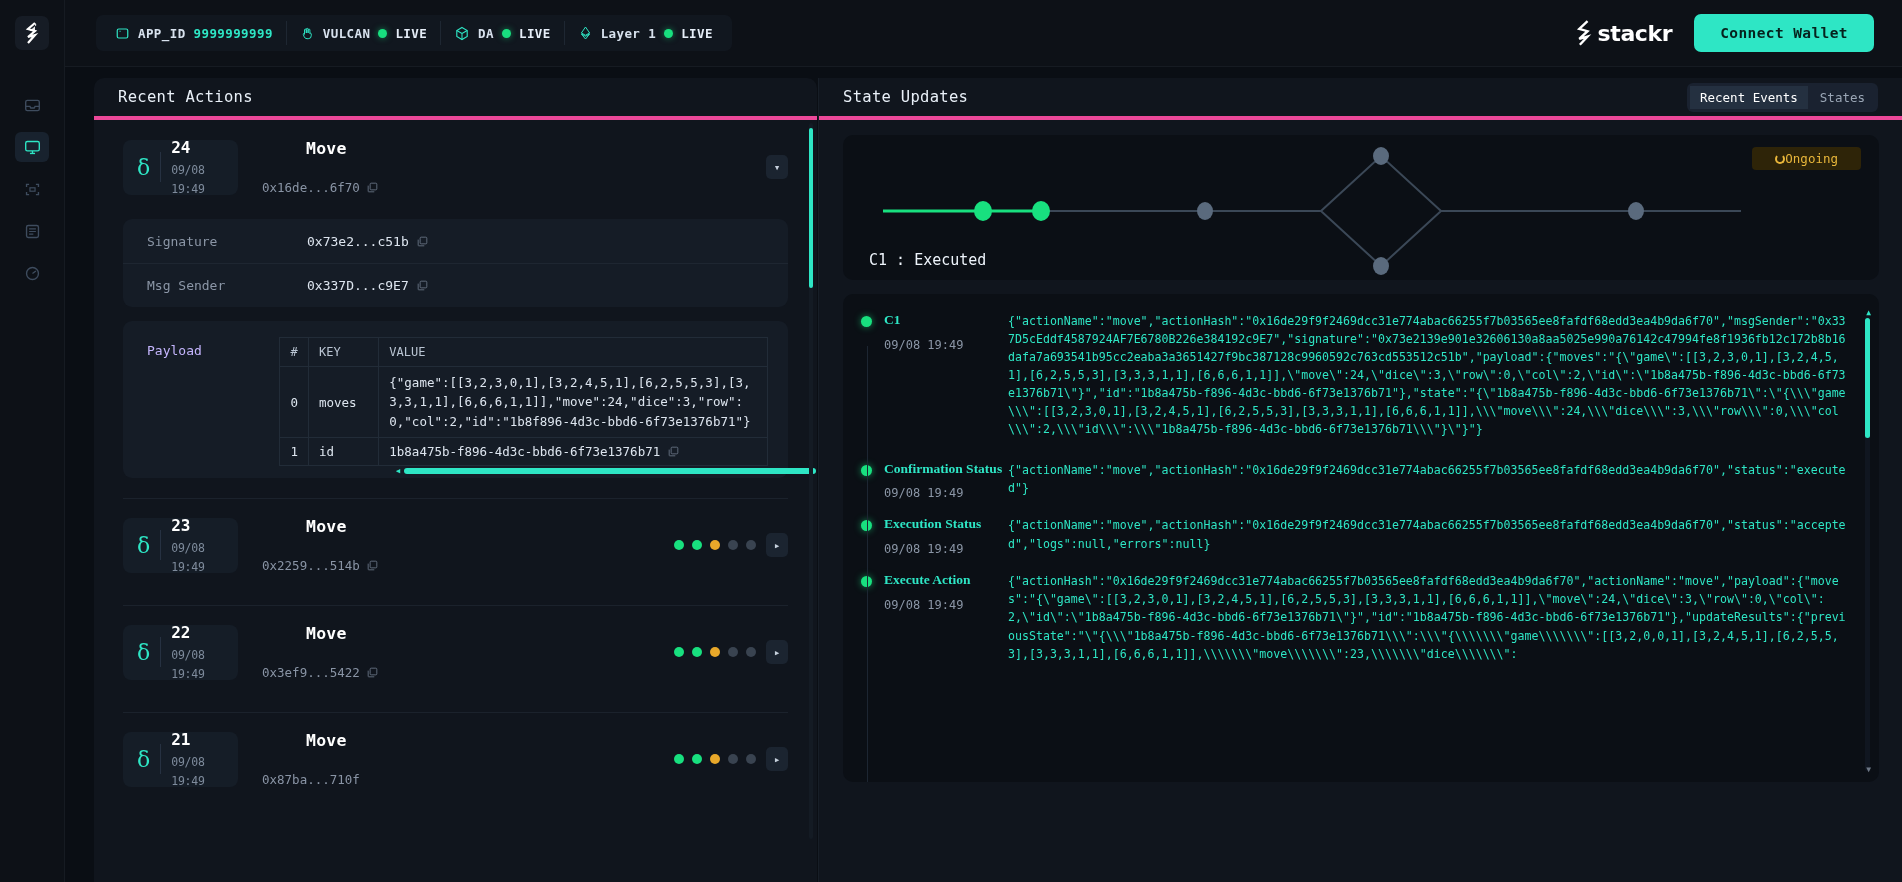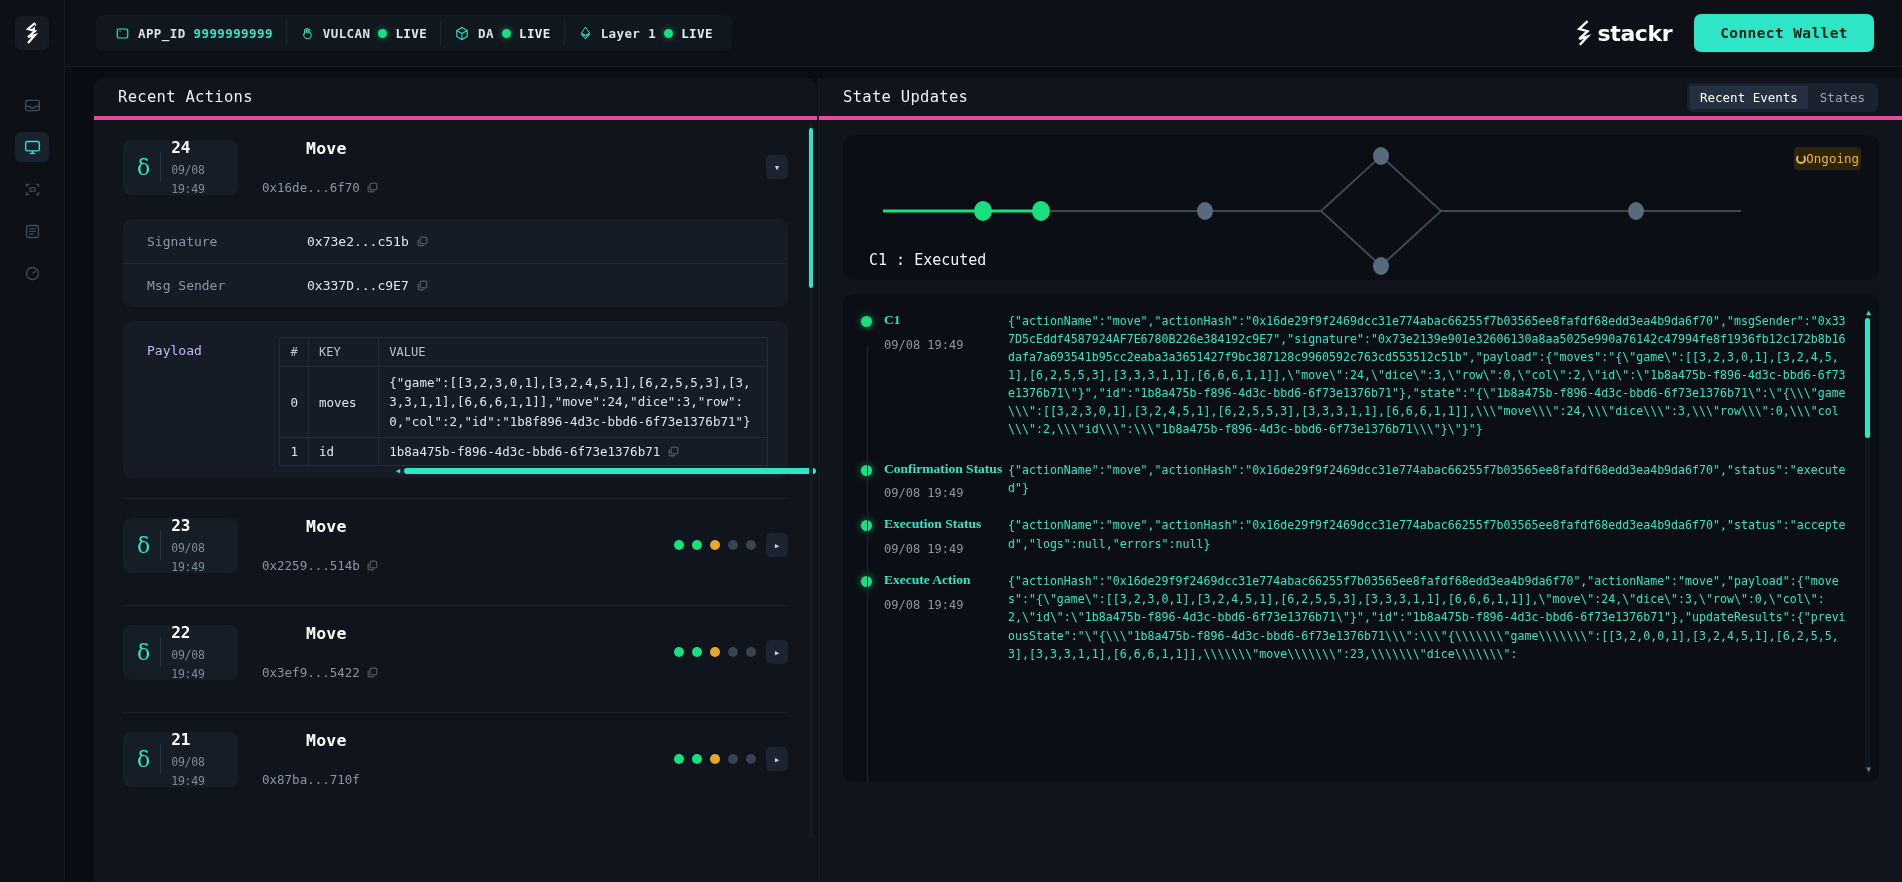--- a/index.html
+++ b/index.html
@@ -147,21 +147,21 @@
   }
   .tab { padding: 4px 10px; border-radius: 0; font-size: 12.5px; color: #9aa6b5; cursor: pointer; }
   .tab.active { background: #243040; color: #ffffff; }
 
   #graph-card {
     position: absolute; left: 24px; top: 57px; width: 1036px; height: 145px;
     background: #0b0f15; border-radius: 10px;
   }
   #ongoing {
     position: absolute; right: 18px; top: 12px; background: #2e2408; border-radius: 4px;
-    color: #e8b63a; font-size: 12.5px; padding: 4px 2px; display: flex; align-items: center; 
+    color: #e8b63a; font-size: 12.5px; padding: 4px 23px; display: flex; align-items: center; 
   }
   .spin { width: 10px; height: 10px; border: 2px solid #e8b63a; border-top-color: transparent;
           border-radius: 50%; display: inline-block; }
   #graph-label { position: absolute; left: 26px; bottom: 11px; color: #eef4fb; font-size: 15px; }
 
   #events {
     position: absolute; left: 24px; top: 216px; width: 1036px; height: 488px;
     background: #0b0f15; border-radius: 10px; overflow: hidden;
   }
   .ev-row { display: flex; padding: 16px 0 0 0; }

